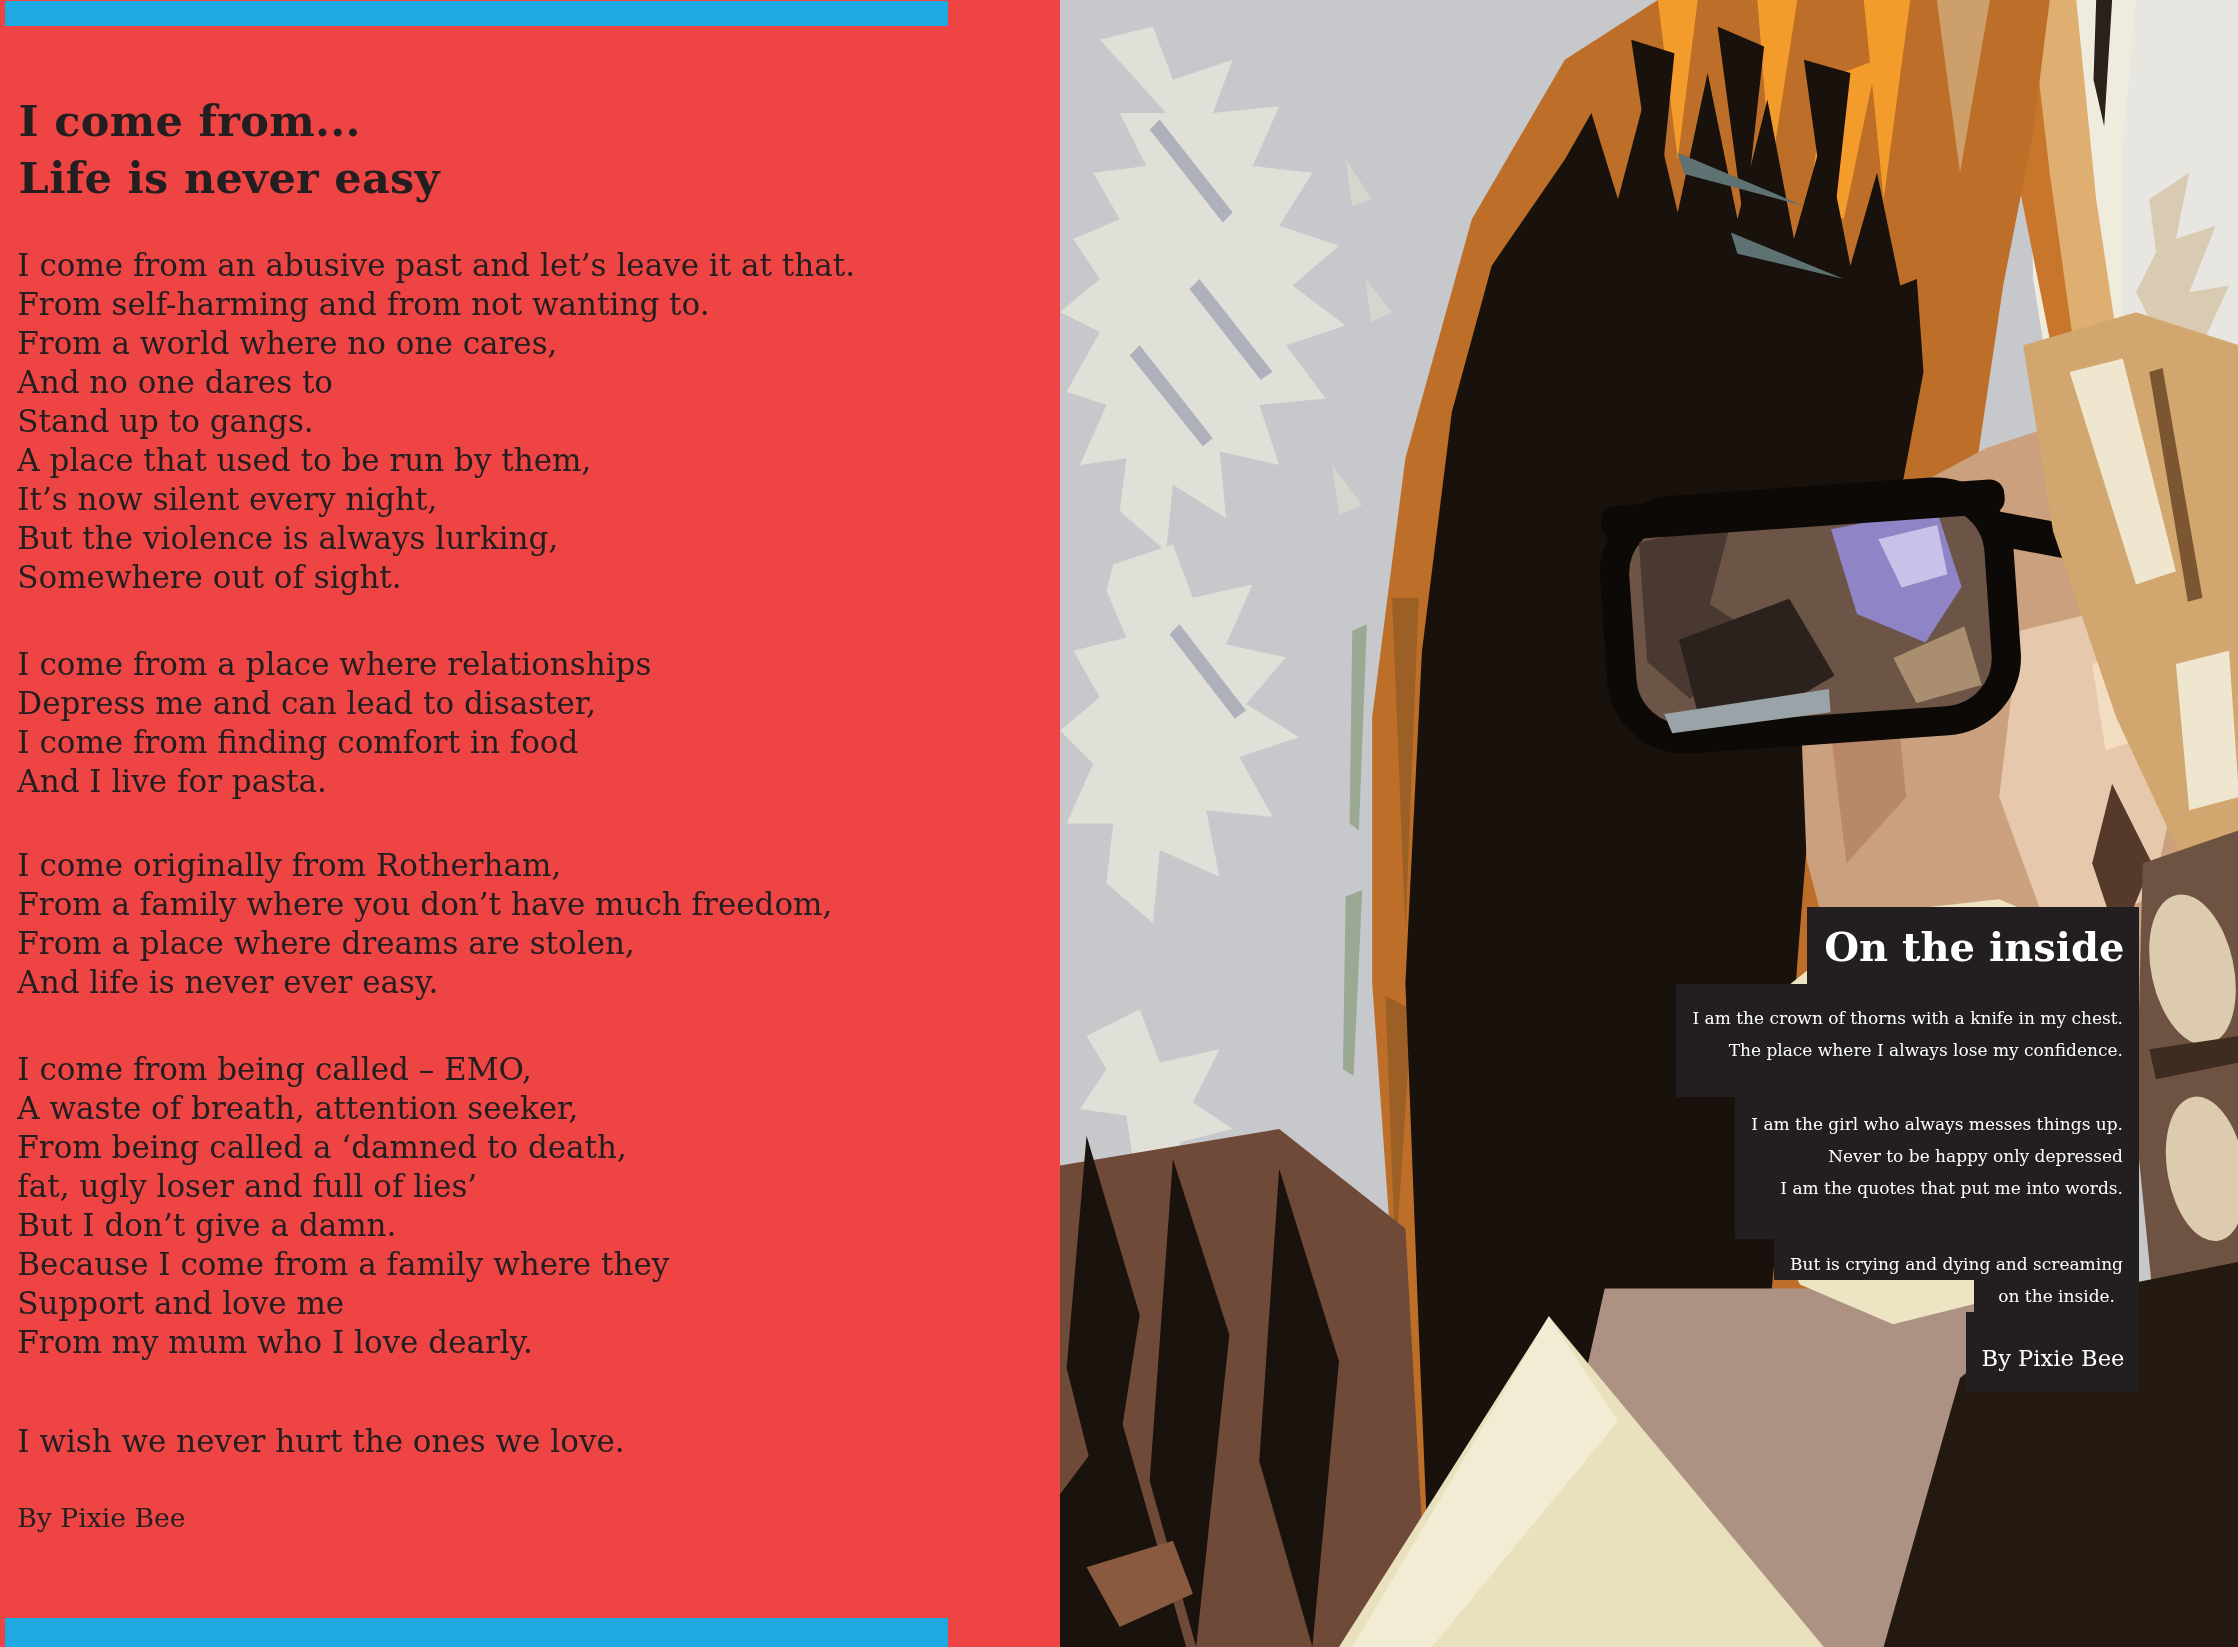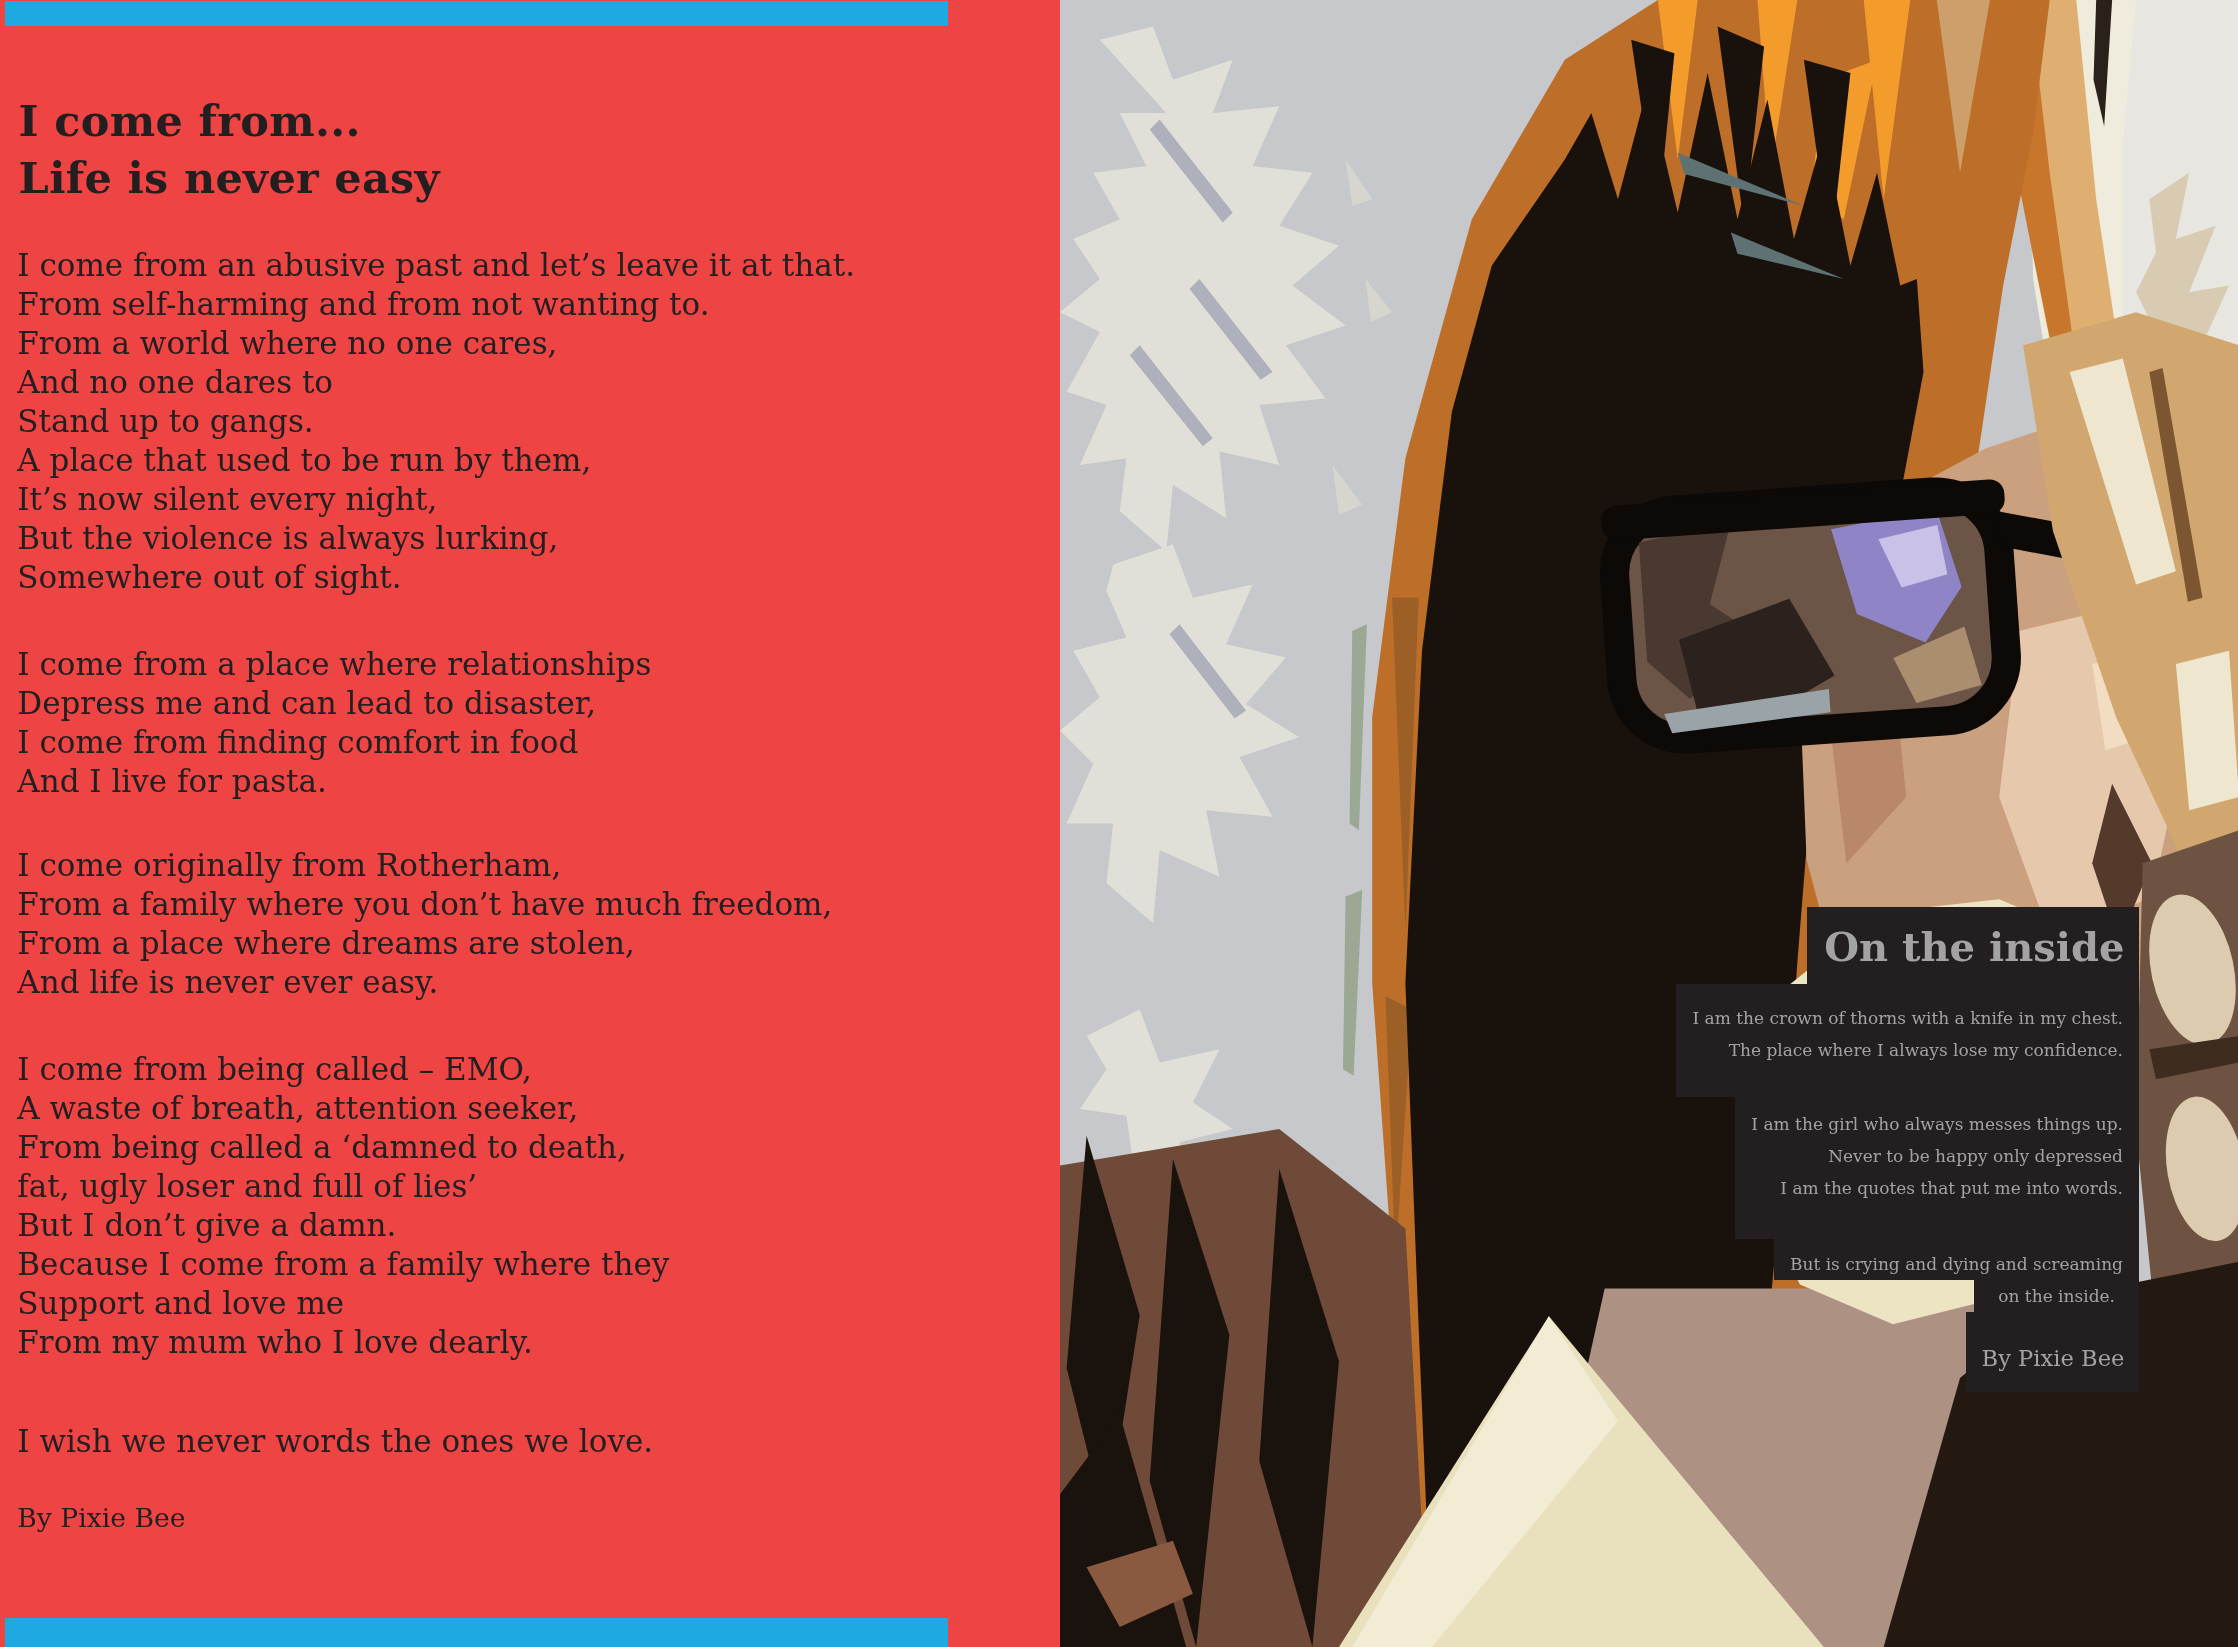--- a/index.html
+++ b/index.html
@@ -20,21 +20,21 @@
   .stanza.s4 { margin-top:48px; }
   .stanza.s5 { margin-top:60px; }
   .left-byline { margin-top:40px; font-size:26.6px; line-height:33px; }
 
   
   .right-page { position:absolute; left:1060px; top:0; width:1179px; height:1647px; overflow:hidden; background:#C7C8CB; }
   .right-page svg { position:absolute; left:0; top:0; width:100%; height:100%; display:block; }
 
   
   .poem-overlay { position:absolute; top:907px; right:100px; display:flex; flex-direction:column; align-items:flex-end; }
-  .r-row { background:#231F20; color:#a3a3a3; width:max-content; text-align:right; }
+  .r-row { background:#231F20; color:#ffffff; width:max-content; text-align:right; }
   .r-line { font-size:17px; line-height:32px; white-space:nowrap; }
   .row-title { padding:17.3px 14.6px 14.6px 17.3px; font-size:40px; line-height:45px; font-weight:bold; white-space:nowrap; }
   .row-a { padding:18.6px 16px 31px 16px; }
   .row-b { padding:10.6px 16px 35px 16px; }
   .row-c { padding:9.3px 16px 0 16px; }
   .row-d { padding:0 24px; }
   .row-e { padding:32px 14.6px 18.6px 16px; }
   .row-e .r-line { font-size:22.6px; line-height:29px; }
 </style>
 </head>
@@ -64,21 +64,21 @@
 From a place where dreams are stolen,
 And life is never ever easy.</div>
     <div class="stanza s4">I come from being called – EMO,
 A waste of breath, attention seeker,
 From being called a ‘damned to death,
 fat, ugly loser and full of lies’
 But I don’t give a damn.
 Because I come from a family where they
 Support and love me
 From my mum who I love dearly.</div>
-    <div class="stanza s5">I wish we never words the ones we love.</div>
+    <div class="stanza s5">I wish we never hurt the ones we love.</div>
     <div class="left-byline">By Pixie Bee</div>
   </div>
 
   <div class="accent-bar bottom"></div>
 </div>
 
 <div class="right-page">
 
   <svg viewBox="0 0 1775 2480" preserveAspectRatio="none" aria-hidden="true">
 

